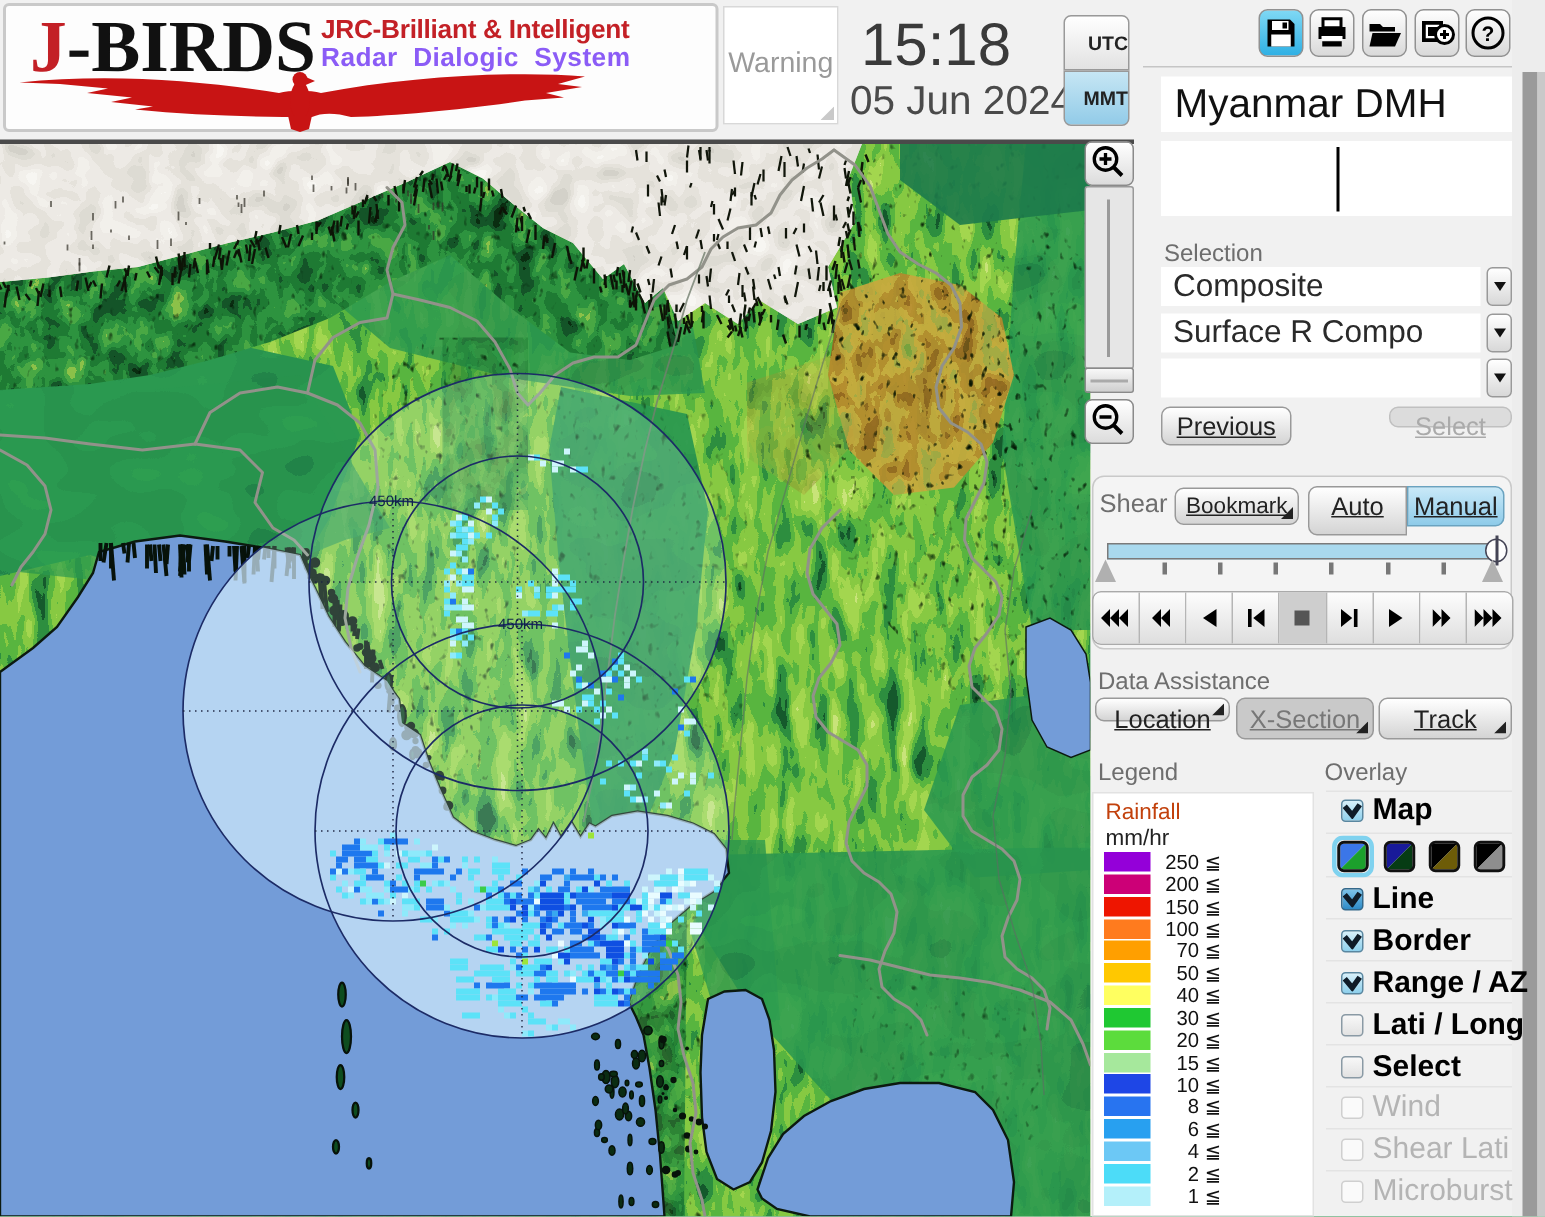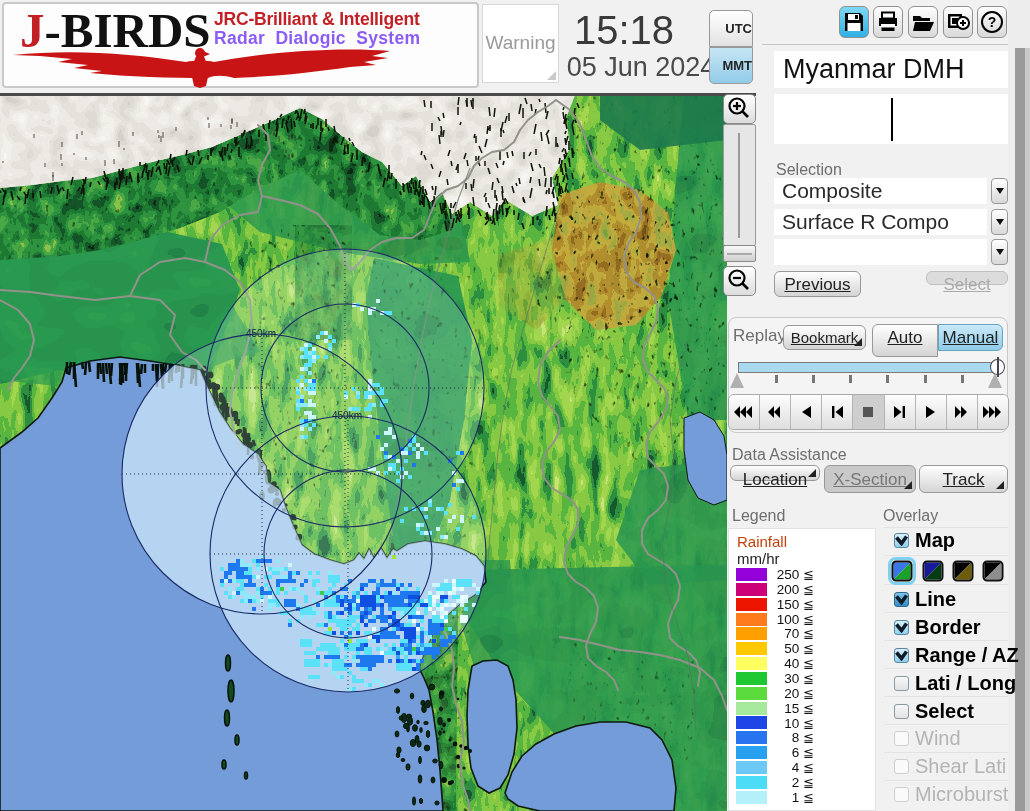--- a/index.html
+++ b/index.html
@@ -1850,21 +1850,21 @@
 <div class="dbtn" style="top:178px"></div>
 <div class="drow" style="top:209px">Surface R Compo</div>
 <div class="dbtn" style="top:209px"></div>
 <div class="drow" style="top:239px"></div>
 <div class="dbtn" style="top:239px"></div>
 
 <div class="btn" style="left:774px;top:271px;width:87px;height:26px;line-height:25px">Previous</div>
 <div class="btn dis" style="left:926px;top:271px;width:82px;height:14px;line-height:25px">Select</div>
 
 <div id="replaybox"></div>
-<div class="lab" style="left:733px;top:326px;font-size:17px">Replay</div>
+<div class="lab" style="left:733px;top:326px;font-size:17px">Shear</div>
 <div class="btn" style="left:783px;top:325px;width:83px;height:25px;line-height:24px;font-size:15px">Bookmark<svg class="corner" width="8" height="8" viewBox="0 0 8 8">
       <path d="M8 0 L8 8 L0 8 Z" fill="#222"></path>
     </svg></div>
 <div class="btn" style="left:872px;top:324px;width:66px;height:33px;line-height:26px;border-radius:6px 0 0 6px">Auto</div>
 <div class="btn blue" style="left:938px;top:324px;width:65px;height:27px;line-height:26px;border-radius:0 6px 6px 0">Manual</div>
 <div id="slider"></div>
 <div style="position:absolute;left:775px;top:375px;width:2.5px;height:8px;background:#777"></div>
 <div style="position:absolute;left:812px;top:375px;width:2.5px;height:8px;background:#777"></div>
 <div style="position:absolute;left:849px;top:375px;width:2.5px;height:8px;background:#777"></div>
 <div style="position:absolute;left:886px;top:375px;width:2.5px;height:8px;background:#777"></div>

